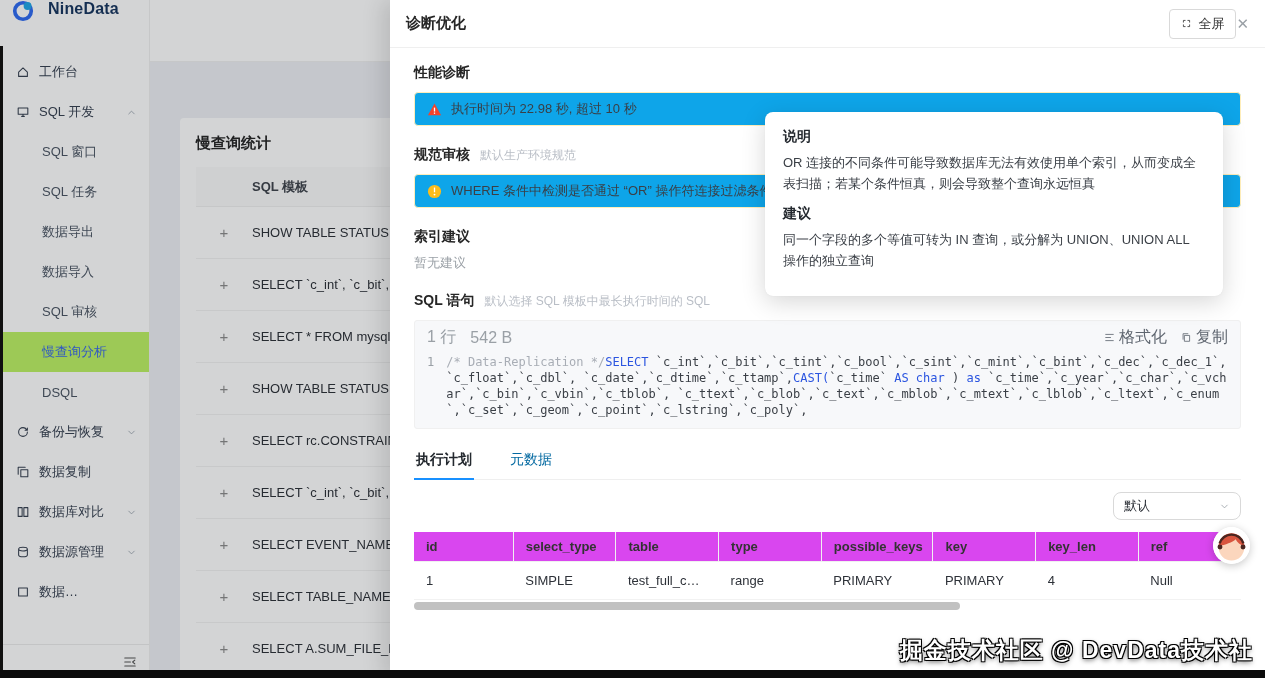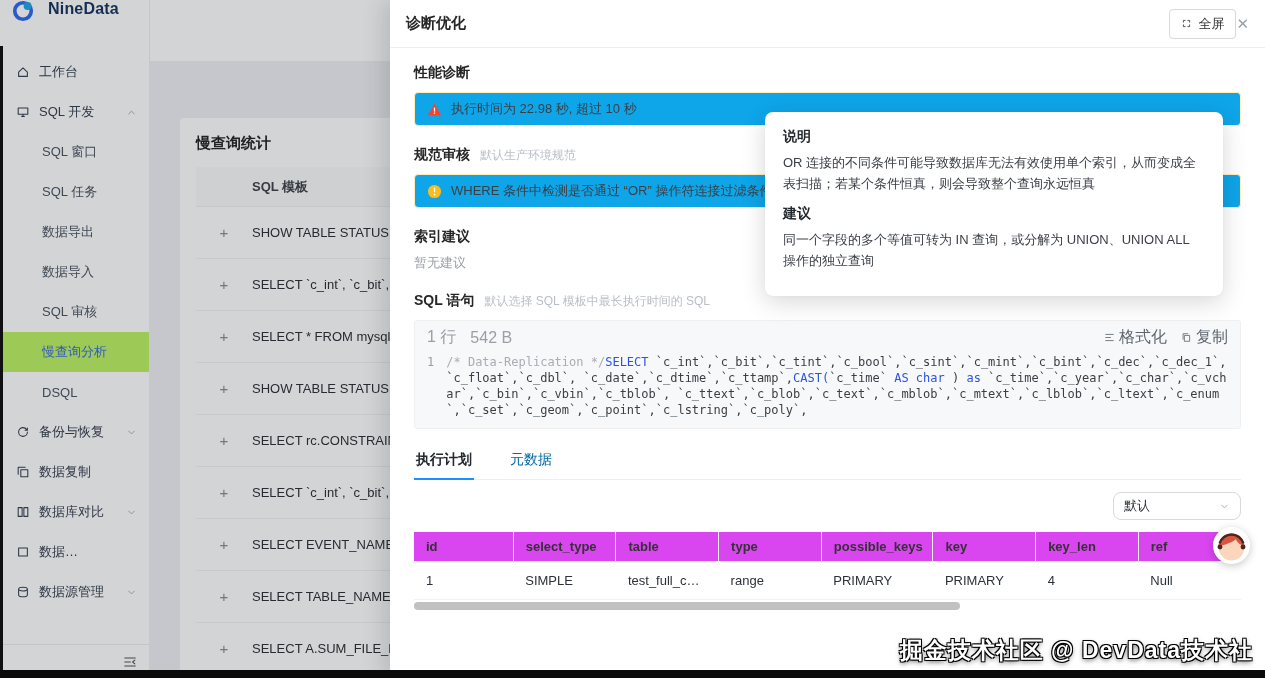--- a/index.html
+++ b/index.html
@@ -174,32 +174,32 @@
         <svg class="licn" viewBox="0 0 16 16">
           <path d="M2.5 3h4.5v10H2.5zM9 3h4.5v10H9z"></path>
         </svg>
         <span>数据库对比</span>
         <svg class="licn sm chev-ic" viewBox="0 0 16 16">
           <path d="M4 6l4 4 4-4"></path>
         </svg>
       </div>
       <div class="side-item top">
         <svg class="licn" viewBox="0 0 16 16">
+          <path d="M3 4.7c0-1.2 2.2-2.2 5-2.2s5 1 5 2.2-2.2 2.2-5 2.2-5-1-5-2.2zM3 4.7v6.6c0 1.2 2.2 2.2 5 2.2s5-1 5-2.2V4.7"></path>
+        </svg>
+        <span>数据源管理</span>
+        <svg class="licn sm chev-ic" viewBox="0 0 16 16">
+          <path d="M4 6l4 4 4-4"></path>
+        </svg>
+      </div>
+      <div class="side-item top">
+        <svg class="licn" viewBox="0 0 16 16">
           <path d="M3 3.5h10v9H3z"></path>
         </svg>
         <span>数据…</span>
-      </div>
-      <div class="side-item top">
-        <svg class="licn" viewBox="0 0 16 16">
-          <path d="M3 4.7c0-1.2 2.2-2.2 5-2.2s5 1 5 2.2-2.2 2.2-5 2.2-5-1-5-2.2zM3 4.7v6.6c0 1.2 2.2 2.2 5 2.2s5-1 5-2.2V4.7"></path>
-        </svg>
-        <span>数据源管理</span>
-        <svg class="licn sm chev-ic" viewBox="0 0 16 16">
-          <path d="M4 6l4 4 4-4"></path>
-        </svg>
       </div>
     </div>
   <div class="side-foot">
     <svg class="licn" viewBox="0 0 16 16">
       <path d="M2 3.5h12M2 8h6.5M2 12.5h12M13.5 5.8 11 8l2.5 2.2"></path>
     </svg>
   </div>
 </div>
 
 <div class="main">

